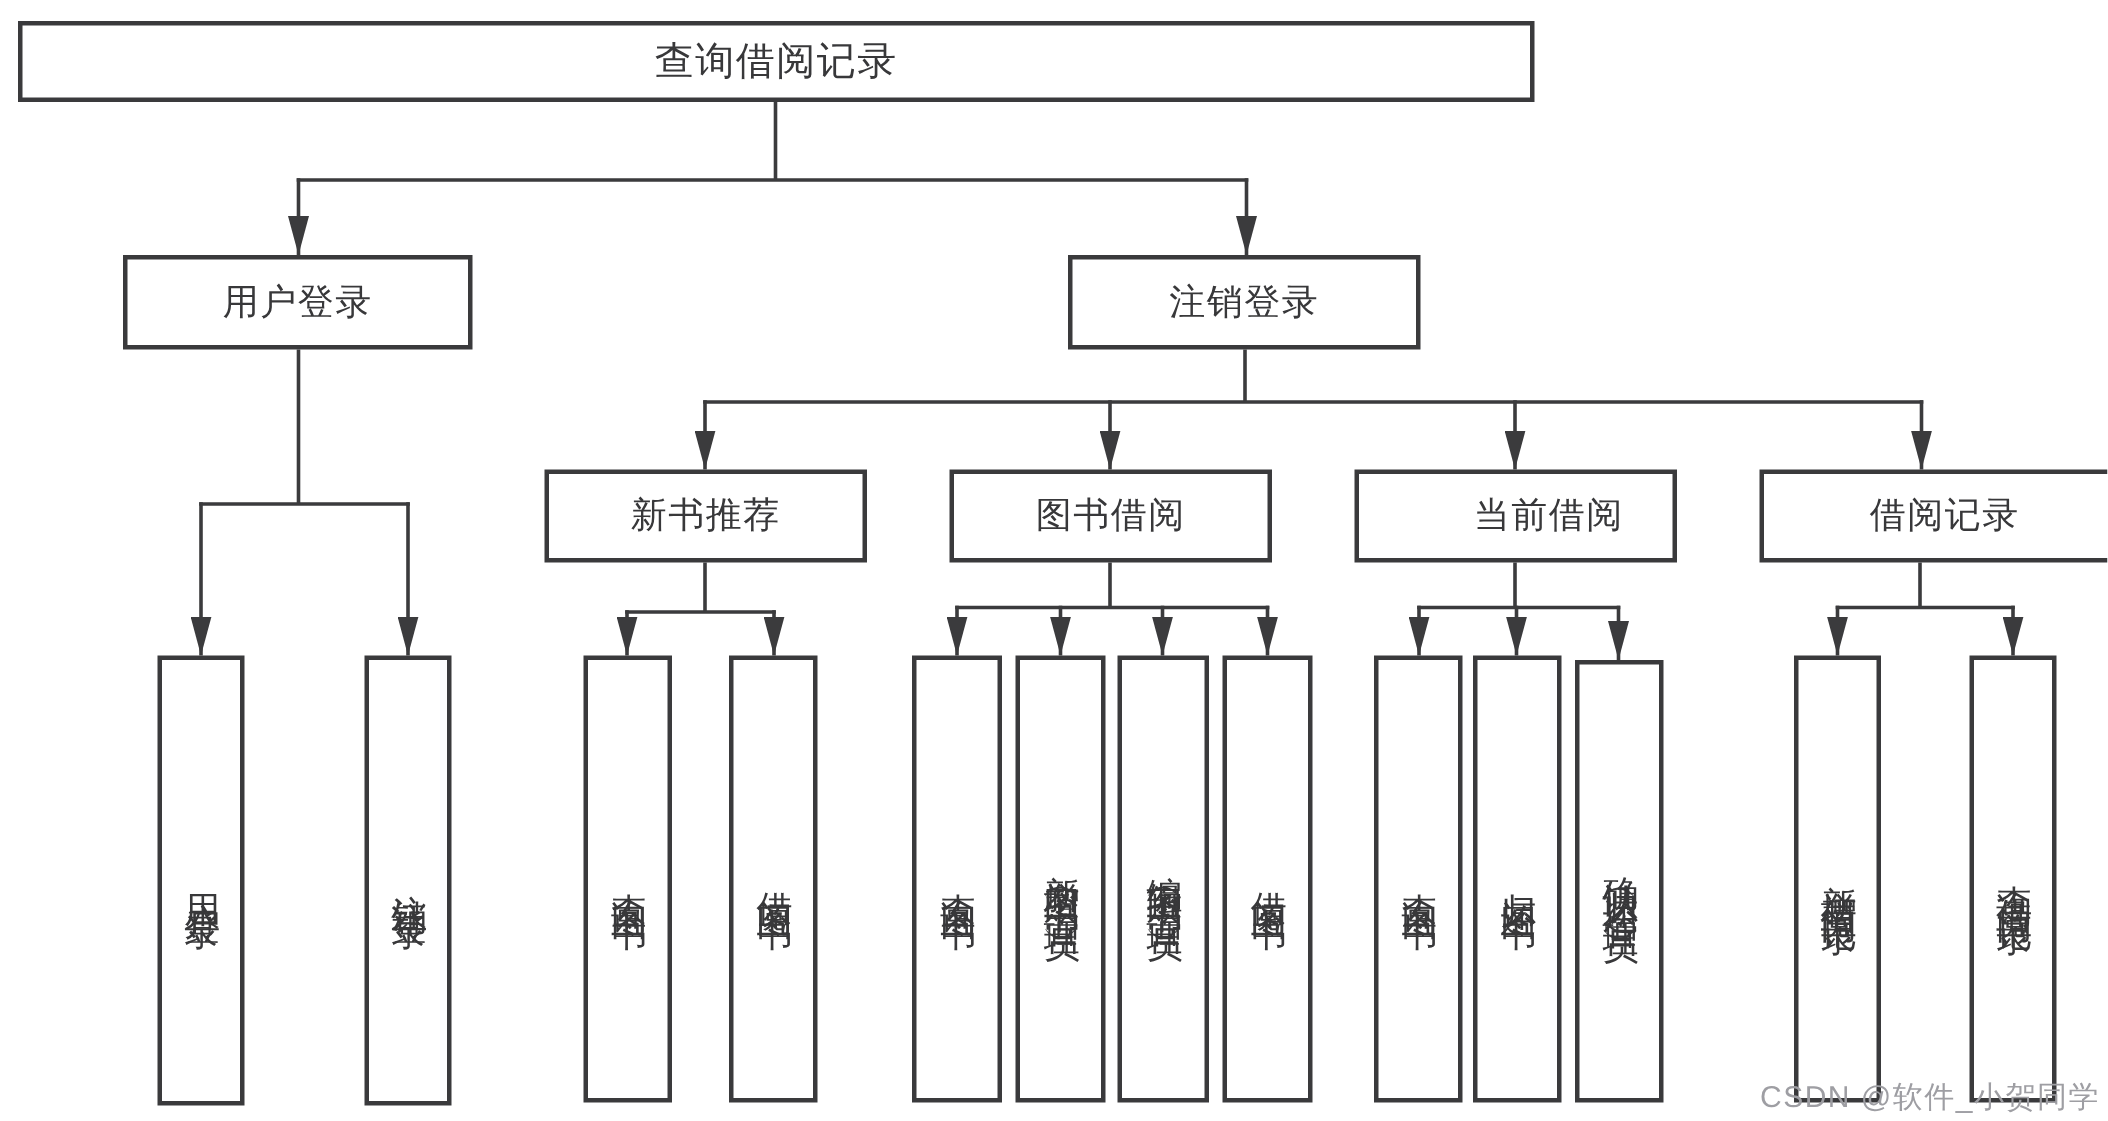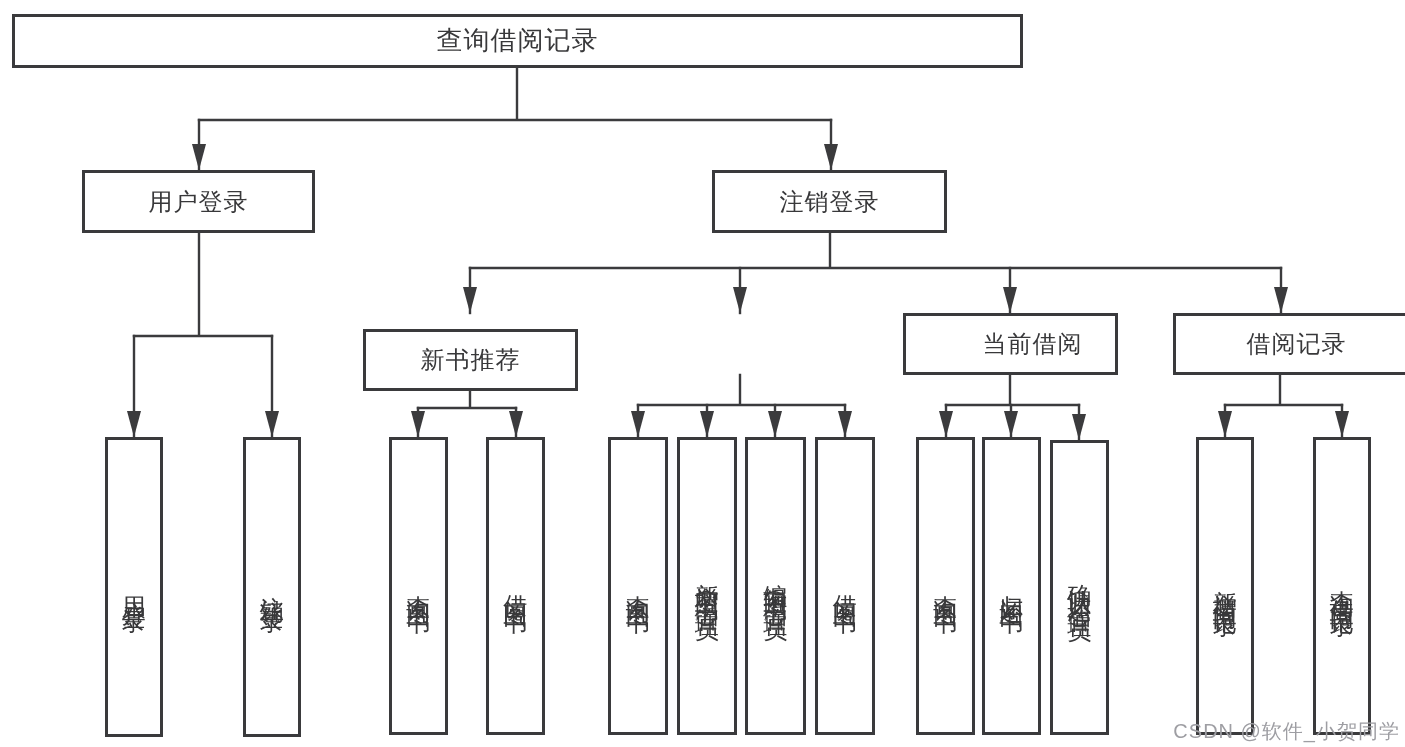--- a/index.html
+++ b/index.html
@@ -87,21 +87,22 @@
       <line x1="1011" y1="405" x2="1011" y2="437" class="wire" marker-end="url(#arrowhead)"></line>
       <line x1="1079" y1="405" x2="1079" y2="440" class="wire" marker-end="url(#arrowhead)"></line>
       <path d="M 1280 375 L 1280 405 M 1225 405 L 1342 405" class="wire"></path>
       <line x1="1225" y1="405" x2="1225" y2="437" class="wire" marker-end="url(#arrowhead)"></line>
       <line x1="1342" y1="405" x2="1342" y2="437" class="wire" marker-end="url(#arrowhead)"></line>
     </svg>
 
   <div class="node L1" style="left: 12px; top: 14px; width: 1011px; height: 54px;">查询借阅记录</div>
     <div class="node L2" style="left: 82px; top: 170px; width: 233px; height: 63px;">用户登录</div>
     <div class="node L2" style="left: 712px; top: 170px; width: 235px; height: 63px;">注销登录</div>
-    <div class="node L3" style="left: 363px; top: 329px; width: 215px; height: 62px; text-align: center;">新书推荐</div>
+    <div class="node L3" style="left: 363px; top: 313px; width: 215px; height: 62px; text-align: center;">新书推荐</div>
+    <div class="node L3" style="left: 633px; top: 313px; width: 215px; height: 62px;">图书借阅</div>
     <div class="node L3" style="left: 903px; top: 313px; width: 215px; height: 62px; padding-left: 44px;">当前借阅</div>
     <div class="node L3" style="left: 1173px; top: 313px; width: 247px; height: 62px;">借阅记录</div>
     <div class="node L4 v" style="left: 105px; top: 437px; width: 58px; height: 300px;">用户登录</div>
     <div class="node L4 v" style="left: 243px; top: 437px; width: 58px; height: 300px;">注销登录</div>
     <div class="node L4 v" style="left: 389px; top: 437px; width: 59px; height: 298px;">查询图书</div>
     <div class="node L4 v" style="left: 486px; top: 437px; width: 59px; height: 298px;">借阅图书</div>
     <div class="node L4 v" style="left: 608px; top: 437px; width: 60px; height: 298px;">查询图书</div>
     <div class="node L4 v" style="left: 677px; top: 437px; width: 60px; height: 298px;">新增图书（管理员）</div>
     <div class="node L4 v" style="left: 745px; top: 437px; width: 61px; height: 298px;">编辑图书（管理员）</div>
     <div class="node L4 v" style="left: 815px; top: 437px; width: 60px; height: 298px;">借阅图书</div>

